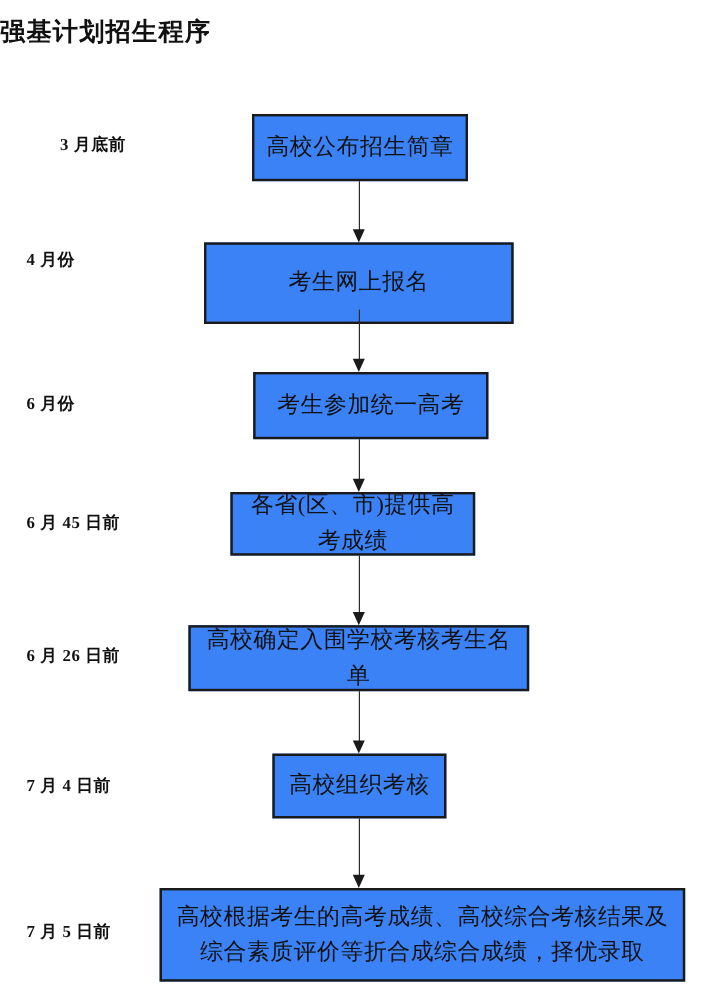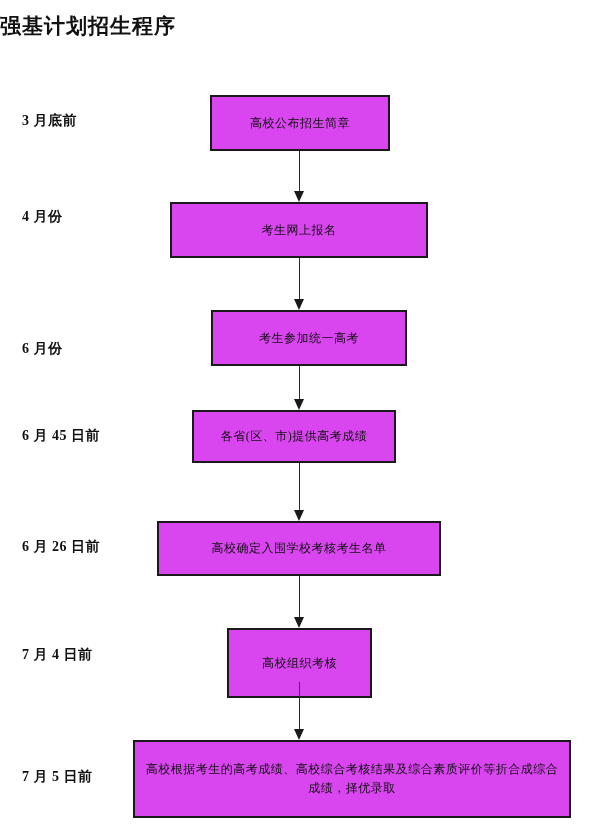--- a/index.html
+++ b/index.html
@@ -45,26 +45,26 @@
     font-weight: bold;
     color: #111111;
     white-space: nowrap;
     letter-spacing: 0.5px;
   }
 
   .flow-box {
     position: absolute;
     box-sizing: border-box;
     border: 2px solid #1a1a1a;
-    background: #d946ef;
+    background: #3b82f6;
     display: flex;
     align-items: center;
     justify-content: center;
     text-align: center;
-    font-size: 12px;
+    font-size: 19px;
     line-height: 1.55;
     color: #111111;
     padding: 4px 8px;
     letter-spacing: 0.5px;
   }
   .flow-box .box-text {
     display: block;
     width: 100%;
   }
 
@@ -92,52 +92,52 @@
     border-top: 11px solid #1a1a1a;
   }
 </style>
 </head>
 <body>
 
 <div id="chart-title">强基计划招生程序</div>
 
 <div id="flow-container">
     <div class="flow-row">
-      <div class="date-label" style="top: 112px;">3 月底前</div>
+      <div class="date-label" style="top: 112px; margin-left: 28px;">3 月底前</div>
       <div class="flow-box" style="left: 210px; top: 95px; width: 180px; height: 56px;">
         <span class="box-text">高校公布招生简章</span>
       </div>
     </div>
     <div class="flow-row">
       <div class="date-label" style="top: 208px;">4 月份</div>
-      <div class="flow-box" style="left: 170px; top: 202px; width: 258px; height: 56px;">
+      <div class="flow-box" style="left: 170px; top: 202px; width: 258px; height: 68px;">
         <span class="box-text">考生网上报名</span>
       </div>
     </div>
     <div class="flow-row">
-      <div class="date-label" style="top: 340px;">6 月份</div>
+      <div class="date-label" style="top: 328px;">6 月份</div>
       <div class="flow-box" style="left: 211px; top: 310px; width: 196px; height: 56px;">
         <span class="box-text">考生参加统一高考</span>
       </div>
     </div>
     <div class="flow-row">
       <div class="date-label" style="top: 427px;">6 月 45 日前</div>
       <div class="flow-box" style="left: 192px; top: 410px; width: 204px; height: 53px;">
         <span class="box-text">各省(区、市)提供高考成绩</span>
       </div>
     </div>
     <div class="flow-row">
       <div class="date-label" style="top: 538px;">6 月 26 日前</div>
       <div class="flow-box" style="left: 157px; top: 521px; width: 284px; height: 55px; align-items: center;">
         <span class="box-text">高校确定入围学校考核考生名单</span>
       </div>
     </div>
     <div class="flow-row">
       <div class="date-label" style="top: 646px;">7 月 4 日前</div>
-      <div class="flow-box" style="left: 227px; top: 628px; width: 145px; height: 70px;">
+      <div class="flow-box" style="left: 227px; top: 628px; width: 145px; height: 54px;">
         <span class="box-text">高校组织考核</span>
       </div>
     </div>
     <div class="flow-row">
       <div class="date-label" style="top: 768px; font-family: Liberation Serif, serif;">7 月 5 日前</div>
       <div class="flow-box" style="left: 133px; top: 740px; width: 438px; height: 78px;">
         <span class="box-text">高校根据考生的高考成绩、高校综合考核结果及综合素质评价等折合成综合成绩，择优录取</span>
       </div>
     </div>
     <div class="connector" style="top: 151px; height: 51px;">

